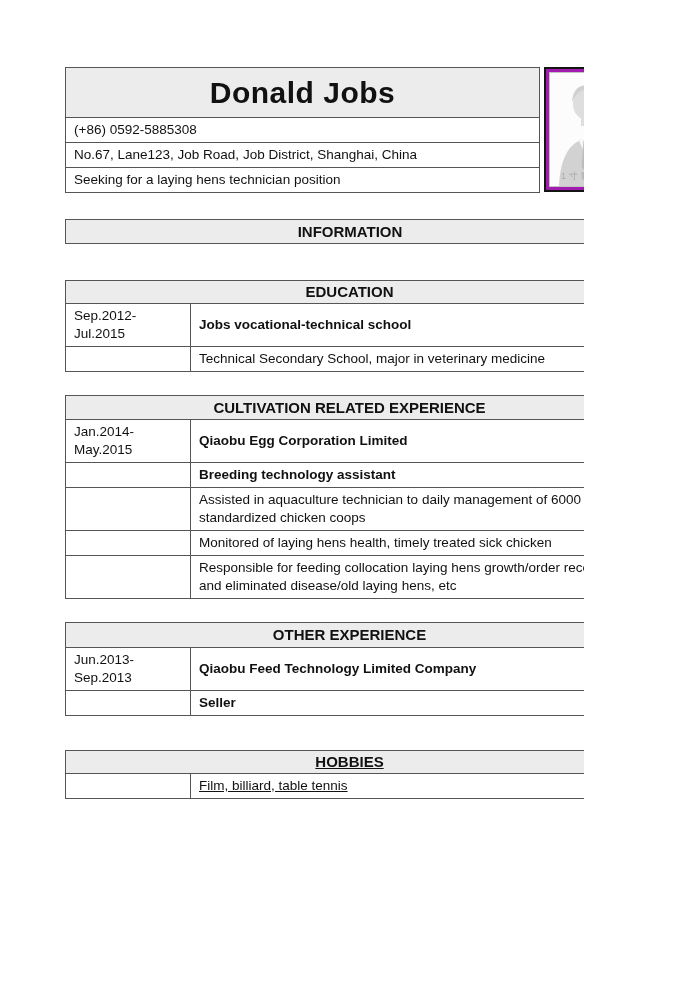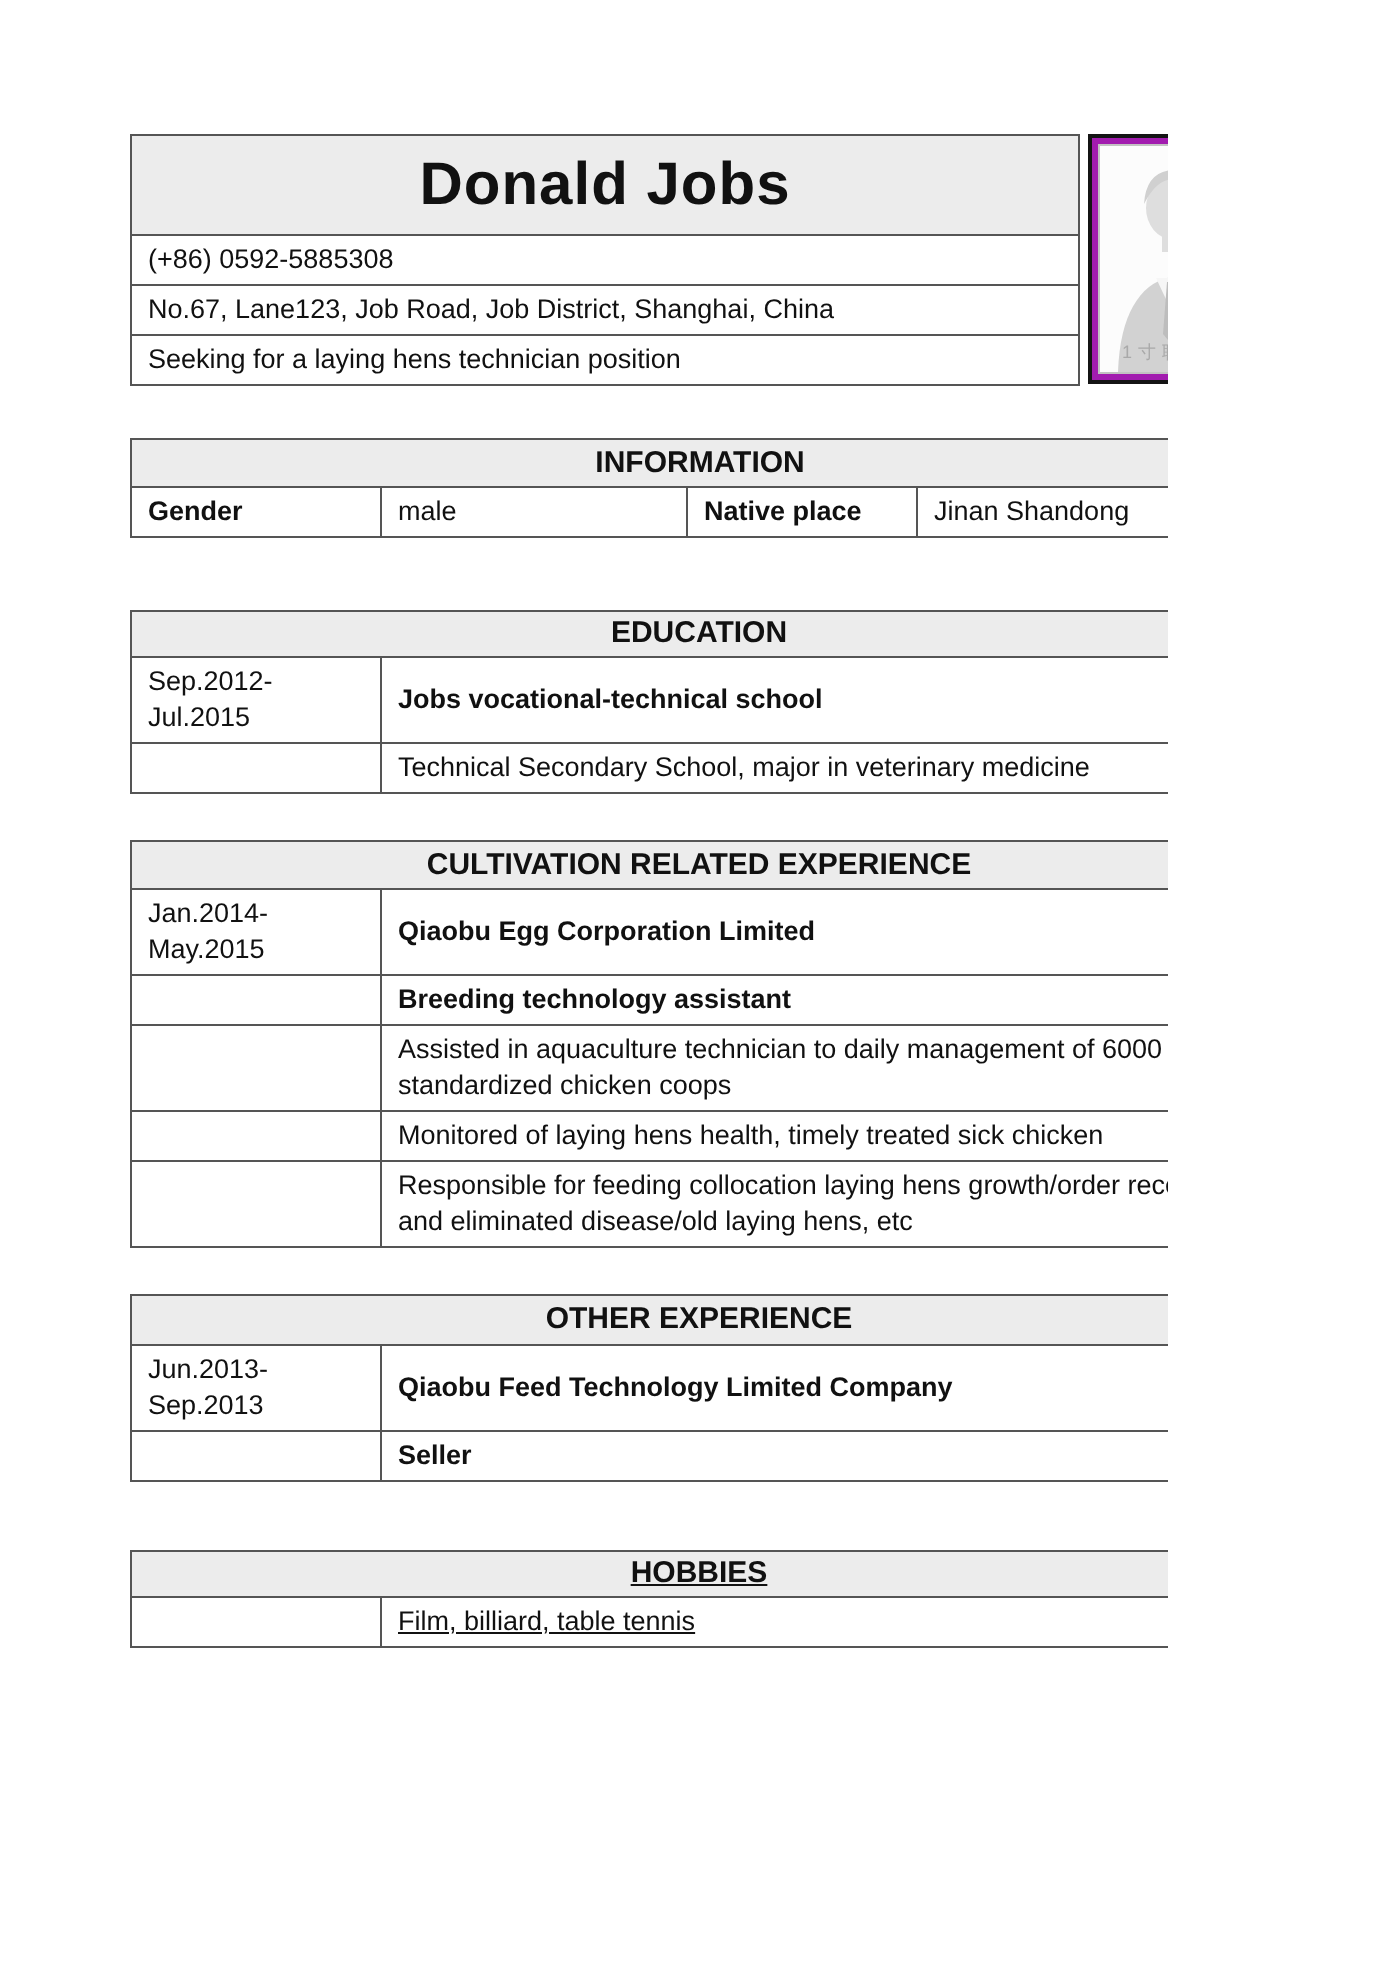--- a/index.html
+++ b/index.html
@@ -129,26 +129,20 @@
       <colgroup>
           <col style="width:125px">
           <col style="width:153px">
           <col style="width:115px">
           <col style="width:176px">
         </colgroup>
       <tbody>
           <tr class="title-row">
         <td colspan="4">INFORMATION</td>
       </tr>
-      <tr>
-        <td class="b h25">Gender</td>
-        <td>male</td>
-        <td class="b">Native place</td>
-        <td>Jinan Shandong</td>
-      </tr>
     </tbody>
       </table>
 
     <table class="sec">
       <colgroup>
           <col style="width:125px">
           <col>
         </colgroup>
       <tbody>
           <tr class="title-row">

